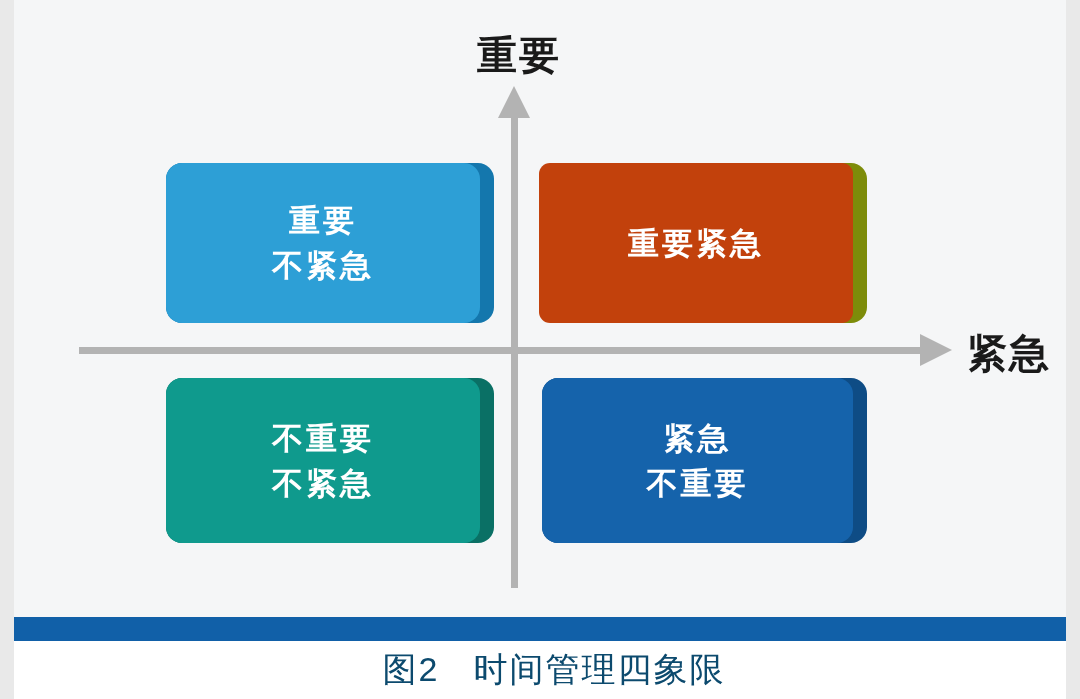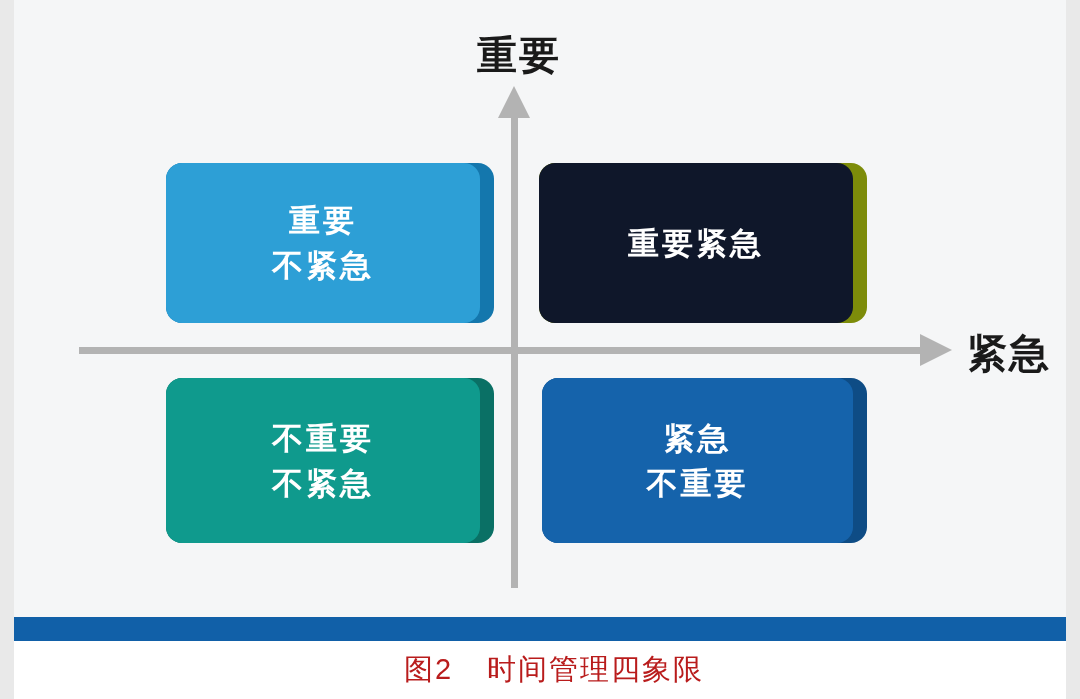--- a/index.html
+++ b/index.html
@@ -76,22 +76,22 @@
   .caption-area{
     position:absolute;
     left:0;top:641px;
     width:1080px;height:58px;
     background:#ffffff;
     display:flex;
     align-items:center;
     justify-content:center;
   }
   .caption-area .cap{
-    font-size:29px;
-    color:#b91c1c;
+    font-size:34px;
+    color:#0c4a6e;
     letter-spacing:2px;
   }
   .caption-area .cap-num{margin-right:34px;}
 </style>
 </head>
 <body>
 
 <div class="stage">
 
   <div class="axis-label top">重要</div>
@@ -103,21 +103,21 @@
   <div class="arrowhead arrow-right"></div>
 
   <div class="qbox q-tl" style="background-color: rgb(20, 119, 173);">
     <div class="face" style="background-color: rgb(45, 159, 214);">
       <div class="line">重要</div>
       <div class="line">不紧急</div>
     </div>
   </div>
 
   <div class="qbox q-tr" style="background-color: rgb(125, 140, 10);">
-    <div class="face" style="background-color: #0f172a;">
+    <div class="face" style="background-color: #c2410c; border-radius: 11px;">
       <div class="line">重要紧急</div>
     </div>
   </div>
 
   <div class="qbox q-bl" style="background-color: rgb(10, 112, 101);">
     <div class="face" style="background-color: rgb(15, 154, 141);">
       <div class="line">不重要</div>
       <div class="line">不紧急</div>
     </div>
   </div>

